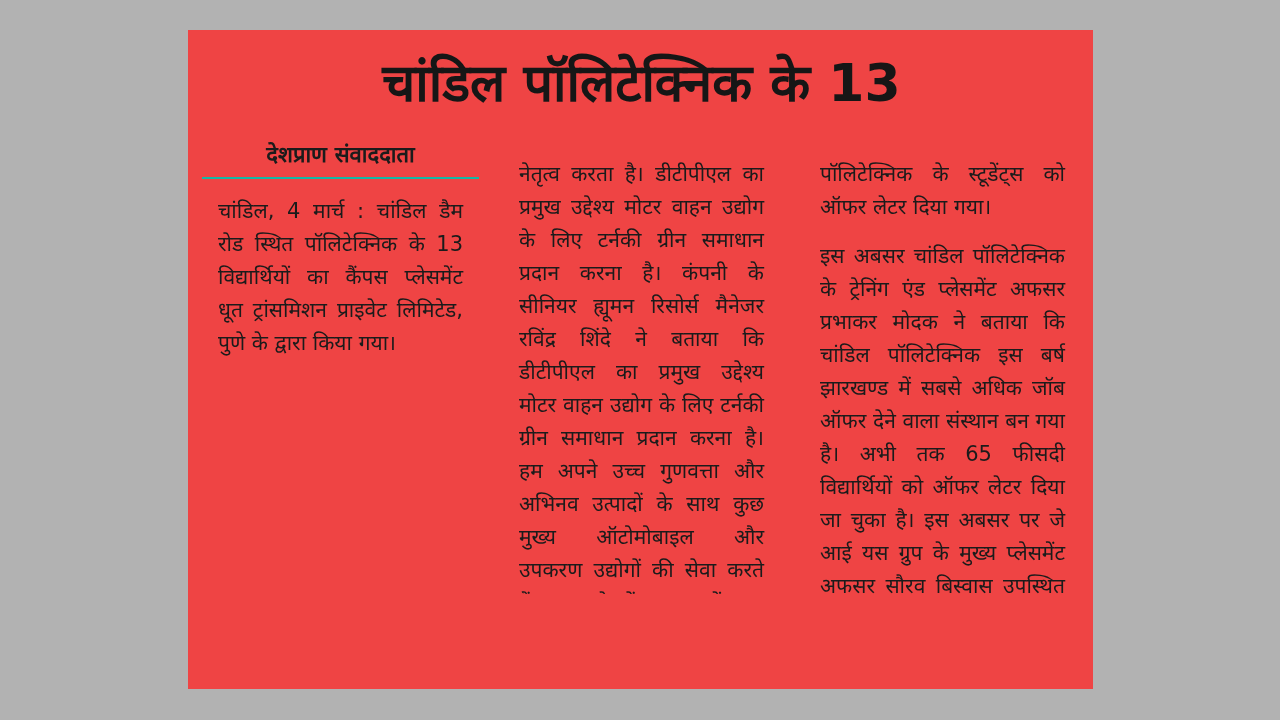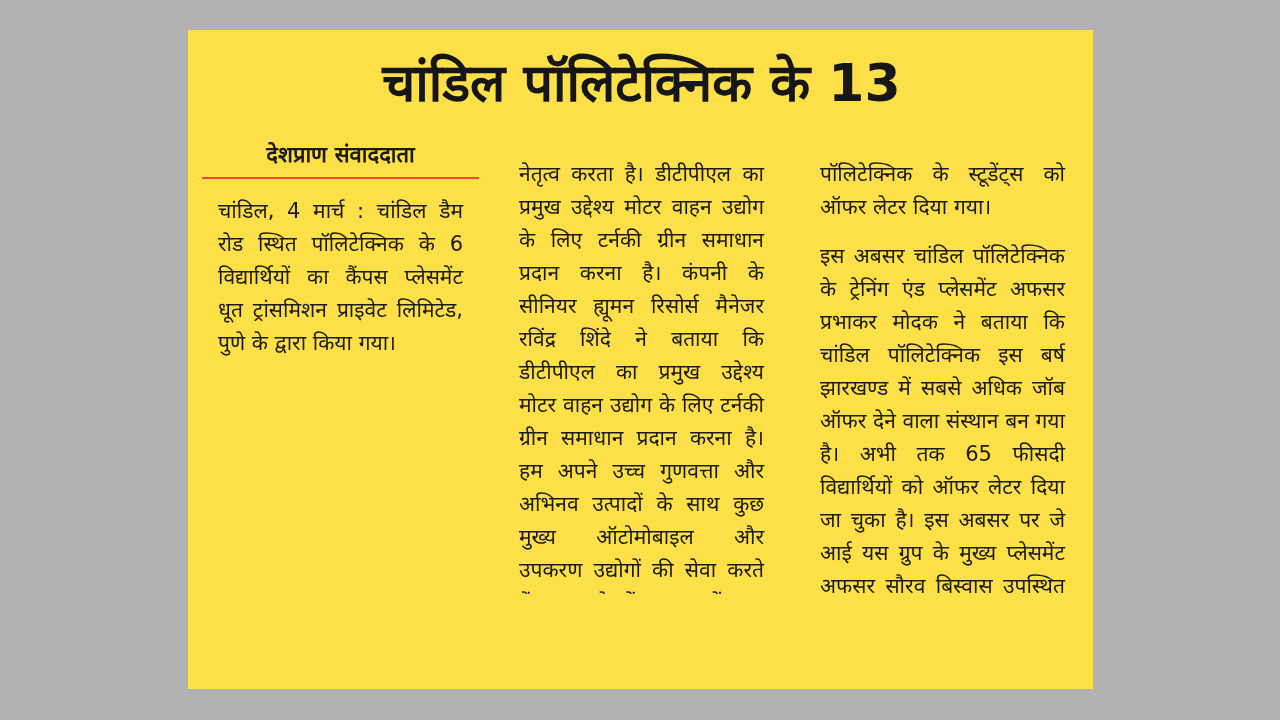--- a/index.html
+++ b/index.html
@@ -45,21 +45,21 @@
   }
   .col {
     flex: 1 1 0;
     min-width: 0;
     font-size: 21px;
     line-height: 33px;
     text-align: justify;
     overflow: hidden;
   }
   .byline-block {
-    border-bottom: 2px solid #ef4444;
+    border-bottom: 2px solid #14b8a6;
     padding-bottom: 9px;
     margin-bottom: 16px;
   }
   .byline {
     text-align: center;
     font-weight: 700;
     font-size: 22px;
     line-height: 26px;
   }
   .para {
@@ -70,31 +70,31 @@
     text-align-last: justify;
   }
   .para .lead {
     font-weight: 400;
   }
 </style>
 </head>
 <body>
 
 <div class="stage" style="background: rgb(178, 178, 178);">
-  <div class="clipping" style="background: #fde047; color: rgb(27, 27, 27);">
+  <div class="clipping" style="background: #ef4444; color: rgb(27, 27, 27);">
 
     <h1 class="headline"><span>चांडिल पॉलिटेक्निक के 13</span><br></h1>
 
     <div class="columns">
 
       <div class="col">
         <div class="byline-block">
           <div class="byline">देशप्राण संवाददाता</div>
         </div>
-        <p class="para"><span class="lead">चांडिल, 4 मार्च :</span> <span>चांडिल डैम रोड स्थित पॉलिटेक्निक के 6 विद्यार्थियों का कैंपस प्लेसमेंट धूत ट्रांसमिशन प्राइवेट लिमिटेड, पुणे के द्वारा किया गया।</span></p>
+        <p class="para"><span class="lead">चांडिल, 4 मार्च :</span> <span>चांडिल डैम रोड स्थित पॉलिटेक्निक के 13 विद्यार्थियों का कैंपस प्लेसमेंट धूत ट्रांसमिशन प्राइवेट लिमिटेड, पुणे के द्वारा किया गया।</span></p>
       </div>
 
       <div class="col">
         <p class="para cont">नेतृत्व करता है। डीटीपीएल का प्रमुख उद्देश्य मोटर वाहन उद्योग के लिए टर्नकी ग्रीन समाधान प्रदान करना है। कंपनी के सीनियर ह्यूमन रिसोर्स मैनेजर रविंद्र शिंदे ने बताया कि डीटीपीएल का प्रमुख उद्देश्य मोटर वाहन उद्योग के लिए टर्नकी ग्रीन समाधान प्रदान करना है। हम अपने उच्च गुणवत्ता और अभिनव उत्पादों के साथ कुछ मुख्य ऑटोमोबाइल और उपकरण उद्योगों की सेवा करते हैं। इस प्लेसमेंट ड्राइव में कुल पचास स्टूडेंट्स ने हिस्सा लिया, जिसमे 13 चांडिल</p>
       </div>
 
       <div class="col">
         <p class="para">पॉलिटेक्निक के स्टूडेंट्स को ऑफर लेटर दिया गया।</p>
         <p class="para">इस अबसर चांडिल पॉलिटेक्निक के ट्रेनिंग एंड प्लेसमेंट अफसर प्रभाकर मोदक ने बताया कि चांडिल पॉलिटेक्निक इस बर्ष झारखण्ड में सबसे अधिक जॉब ऑफर देने वाला संस्थान बन गया है। अभी तक 65 फीसदी विद्यार्थियों को ऑफर लेटर दिया जा चुका है। इस अबसर पर जे आई यस ग्रुप के मुख्य प्लेसमेंट अफसर सौरव बिस्वास उपस्थित थे।</p>
       </div>

